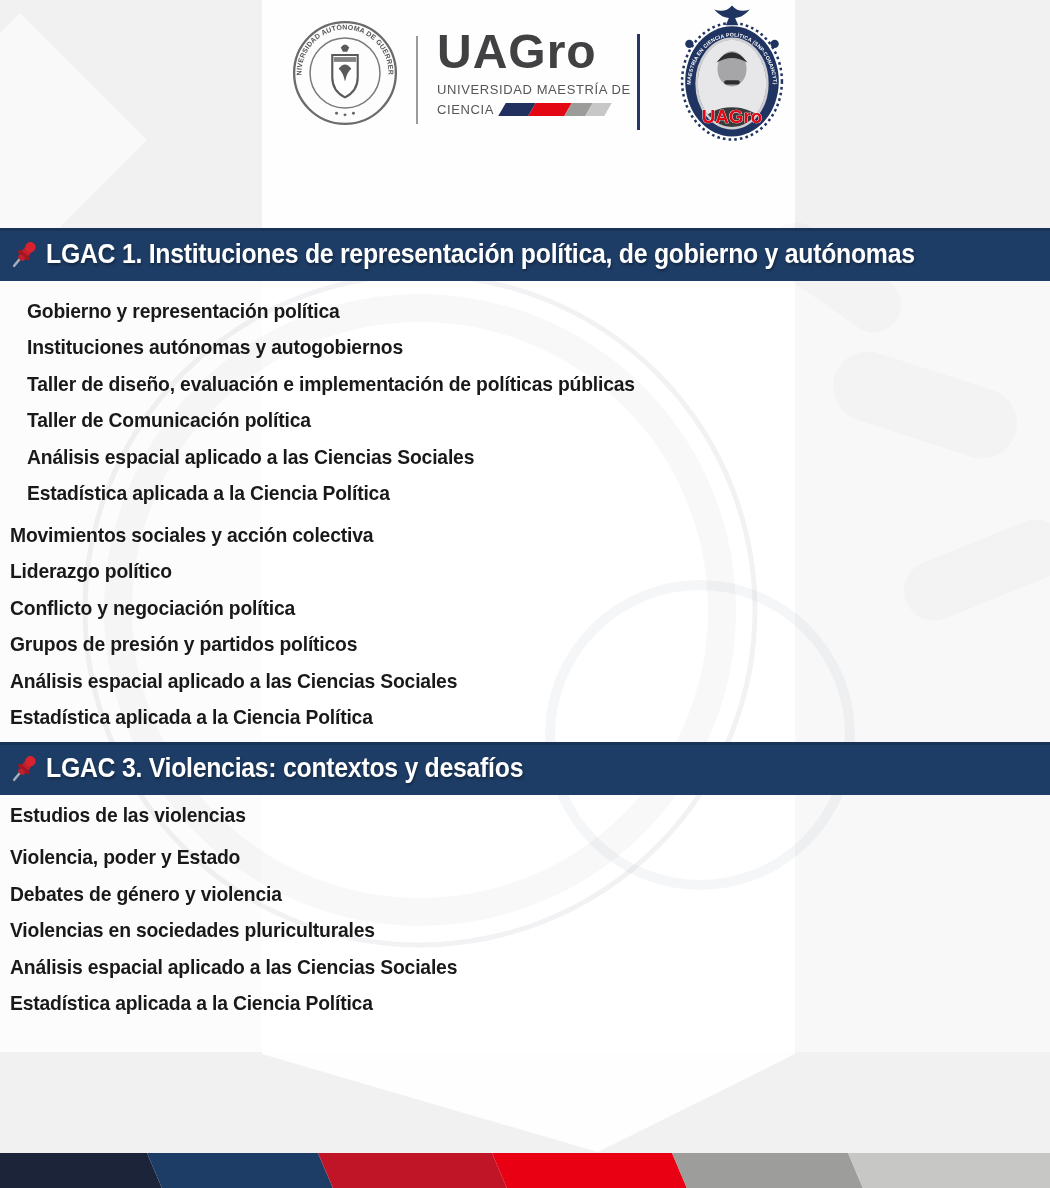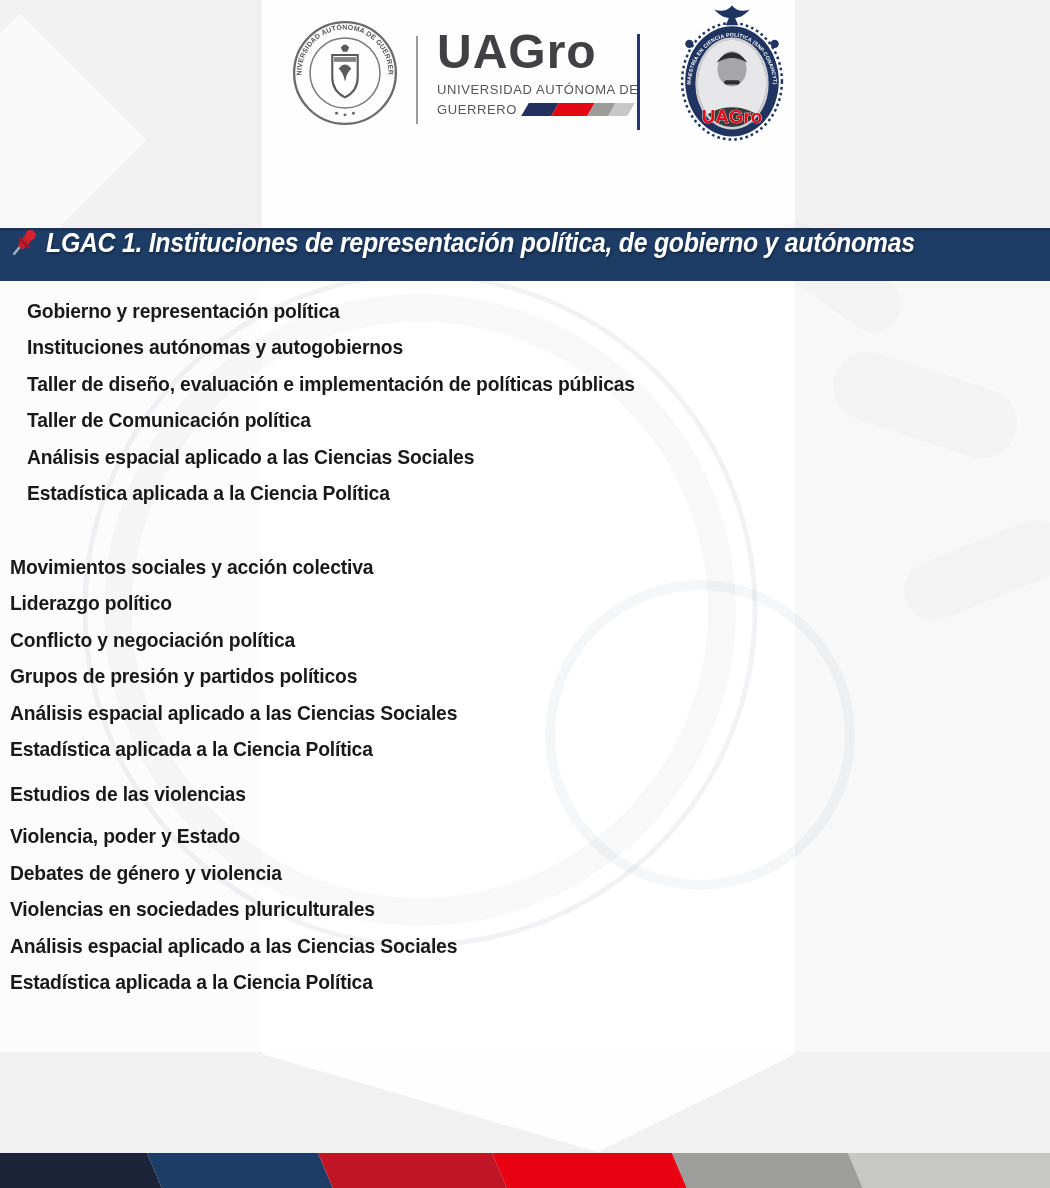--- a/index.html
+++ b/index.html
@@ -27,32 +27,32 @@
   .uagro .word{font-size:48px;font-weight:bold;color:#414042;letter-spacing:1px;line-height:1.0;}
   .uagro .sub1{font-size:13px;color:#565658;letter-spacing:.6px;margin-top:6px;white-space:nowrap;}
   .uagro .row3{display:flex;align-items:center;margin-top:5px;}
   .uagro .sub2{font-size:13px;color:#565658;letter-spacing:.6px;}
   .flag{display:flex;height:13px;margin-left:8px;}
   .flag div{transform:skewX(-30deg);}
   .badge{position:absolute;left:680px;top:4px;}
 
   
   .bar{position:relative;height:53px;background:var(--bar-navy,#1e3d66);z-index:3;
-    display:flex;align-items:flex-start;padding-left:10px;box-sizing:border-box;
-    box-shadow:inset 0 3px 0 rgba(0,0,0,.14);font-style:italic;}
+    display:flex;align-items:center;padding-left:10px;box-sizing:border-box;
+    box-shadow:inset 0 3px 0 rgba(0,0,0,.14);}
   .bar .title{color:#fff;font-size:27px;font-weight:bold;white-space:nowrap;
     letter-spacing:-.3px;display:inline-block;transform:scaleX(.92);transform-origin:0 50%;
     text-shadow:1px 2px 3px rgba(0,0,0,.38);margin-left:6px;}
   .pin{flex:0 0 30px;height:30px;}
   .list{position:relative;z-index:3;padding-left:10px;box-sizing:border-box;}
   .list .item{height:36.4px;line-height:36.4px;font-size:21px;font-weight:bold;
     color:var(--text-dark,#191919);white-space:nowrap;display:block;
     transform:scaleX(.92);transform-origin:0 50%;letter-spacing:-.2px;}
   #list-1{height:228px;padding-top:12px;padding-left:27px;}
-  #list-2{height:233px;padding-top:8px;margin-top:32px;}
+  #list-2{height:233px;padding-top:8px;}
   #list-3{height:283px;padding-top:2px;}
   #list-3 .item:first-child{margin-bottom:6px;}
   .spacer-top{height:228px;position:relative;}
 
   
   .stripe{position:absolute;left:0;bottom:0;width:100%;height:35px;overflow:hidden;z-index:4;}
   .stripe .seg{position:absolute;top:0;height:35px;transform:skewX(23deg);transform-origin:0 0;}
 </style>
 </head>
 <body>
@@ -92,23 +92,23 @@
         <path d="M46,26 q4,-6 8,0 l-2,4 h-4 z" fill="#5a5a5a"></path>
         <path d="M38,33 h24 v21 c0,10 -6,16 -12,19 c-6,-3 -12,-9 -12,-19 z" fill="#fff" stroke="#5a5a5a" stroke-width="2"></path>
         <rect x="39.5" y="35" width="21" height="4.5" fill="#5a5a5a" opacity=".75"></rect>
         <path d="M44,46 q6,-8 12,0 q-4,3 -6,12 q-2,-9 -6,-12 z" fill="#5a5a5a"></path>
       </svg>
 
       <div class="vline-gray"></div>
 
       <div class="uagro">
         <div class="word">UAGro</div>
-        <div class="sub1">UNIVERSIDAD AUTÓNOMA DE</div>
+        <div class="sub1">UNIVERSIDAD MAESTRÍA DE</div>
         <div class="row3">
-          <span class="sub2">GUERRERO</span>
+          <span class="sub2">CIENCIA</span>
           <span class="flag">
             <div style="width:30px;background:#22305f"></div>
             <div style="width:36px;background:#e30613"></div>
             <div style="width:21px;background:#9c9c9b"></div>
             <div style="width:19px;background:#c7c7c7"></div>
           </span>
         </div>
       </div>
 
       <div class="vline-navy"></div>
@@ -164,20 +164,32 @@
 
   <div class="list" id="list-2">
       <div class="item">Movimientos sociales y acción colectiva</div>
       <div class="item">Liderazgo político</div>
       <div class="item">Conflicto y negociación política</div>
       <div class="item">Grupos de presión y partidos políticos</div>
       <div class="item">Análisis espacial aplicado a las Ciencias Sociales</div>
       <div class="item">Estadística aplicada a la Ciencia Política</div>
     </div>
 
+  <div class="bar">
+    <svg class="pin" viewBox="0 0 36 36">
+      <line x1="5" y1="31" x2="14" y2="20" stroke="#a8aeb6" stroke-width="3" stroke-linecap="round"></line>
+      <g transform="rotate(40 20 14)">
+        <rect x="15" y="6" width="10" height="14" fill="#c21f2c"></rect>
+        <rect x="11.5" y="17" width="17" height="4.5" rx="2.2" fill="#a51522"></rect>
+        <circle cx="20" cy="7" r="6.2" fill="#d8232f"></circle>
+        <ellipse cx="20" cy="23.5" rx="4.5" ry="3" fill="#c21f2c"></ellipse>
+      </g>
+    </svg>
+    <span class="title">LGAC 3. Violencias: contextos y desafíos</span>
+  </div>
   <div class="list" id="list-3">
       <div class="item">Estudios de las violencias</div>
       <div class="item">Violencia, poder y Estado</div>
       <div class="item">Debates de género y violencia</div>
       <div class="item">Violencias en sociedades pluriculturales</div>
       <div class="item">Análisis espacial aplicado a las Ciencias Sociales</div>
       <div class="item">Estadística aplicada a la Ciencia Política</div>
     </div>
 
   <div class="stripe" id="stripe">

